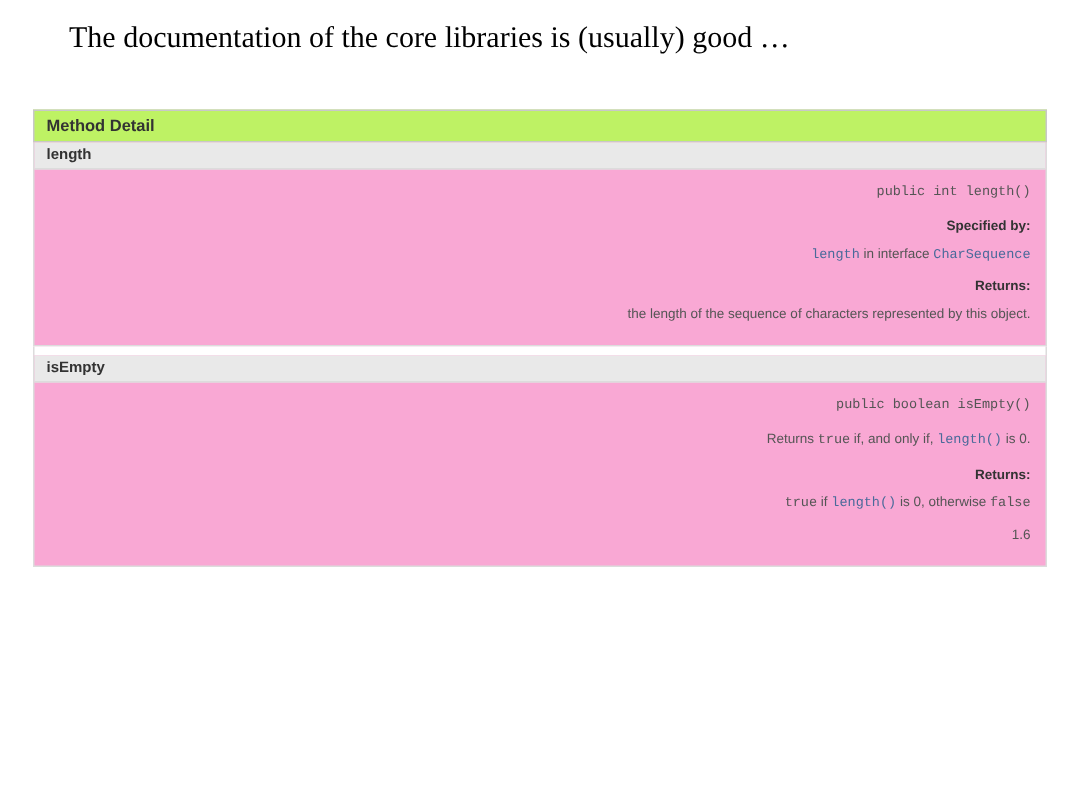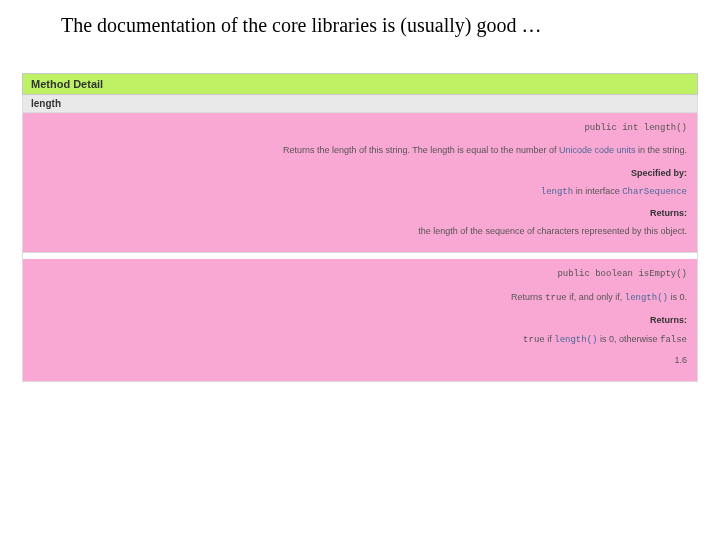--- a/index.html
+++ b/index.html
@@ -6,21 +6,21 @@
   body {
     width: 720px;
     height: 540px;
     background: #fff;
     font-family: Georgia, 'Times New Roman', serif;
     overflow: hidden;
   }
   .slide-title {
     font-size: 20px;
     color: #000;
-    padding: 14px 0 0 61px;
+    padding: 14px 0 0 46px;
     font-weight: normal;
   }
   .doc-panel {
     margin: 36px 22px 0 22px;
     font-family: Arial, Helvetica, sans-serif;
     font-size: 10px;
     color: #444;
   }
   .section-header {
     background: #bef264;
@@ -92,35 +92,33 @@
 <div class="slide-title">The documentation of the core libraries is (usually) good …</div>
 
 <div class="doc-panel">
 
   <div class="section-header">Method Detail</div>
 
   <div class="method-block">
     <div class="method-name">length</div>
     <div class="method-body">
       <div class="signature">public int length()</div>
-      <div class="desc">
-        <span>Returns the length of this string. The length is equal to the number of </span><span class="link">Unicode code units</span><span> in the string.</span>
-      </div>
       <div class="subhead">Specified by:</div>
       <div class="indent">
         <span class="code link">length</span><span> in interface </span><span class="code link">CharSequence</span>
       </div>
       <div class="subhead">Returns:</div>
       <div class="indent">the length of the sequence of characters represented by this object.</div>
     </div>
   </div>
 
   <div class="gap"></div>
 
   <div class="method-block">
+    <div class="method-name">isEmpty</div>
     <div class="method-body">
       <div class="signature">public boolean isEmpty()</div>
       <div class="desc">
         <span>Returns </span><span class="code">true</span><span> if, and only if, </span><span class="code link">length()</span><span> is 0.</span>
       </div>
       <div class="subhead">Returns:</div>
       <div class="indent">
         <span class="code">true</span><span> if </span><span class="code link">length()</span><span> is 0, otherwise </span><span class="code">false</span>
       </div>
       <div class="indent">1.6</div>

